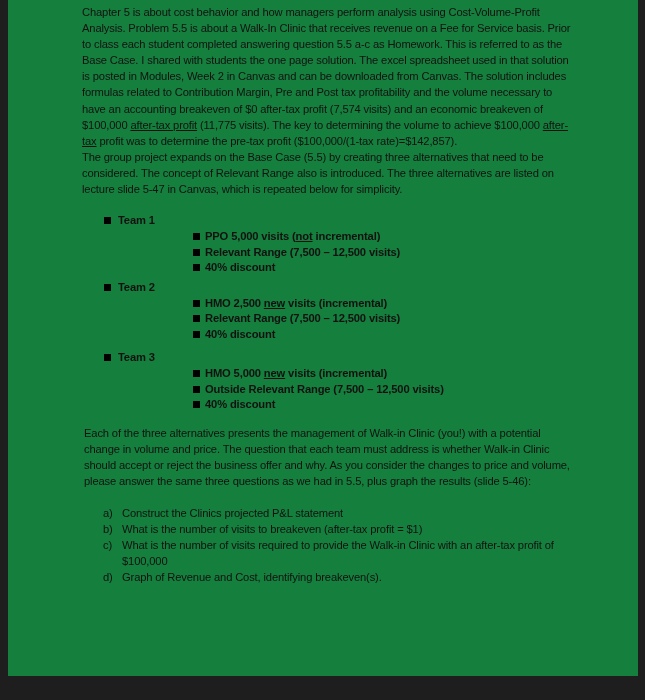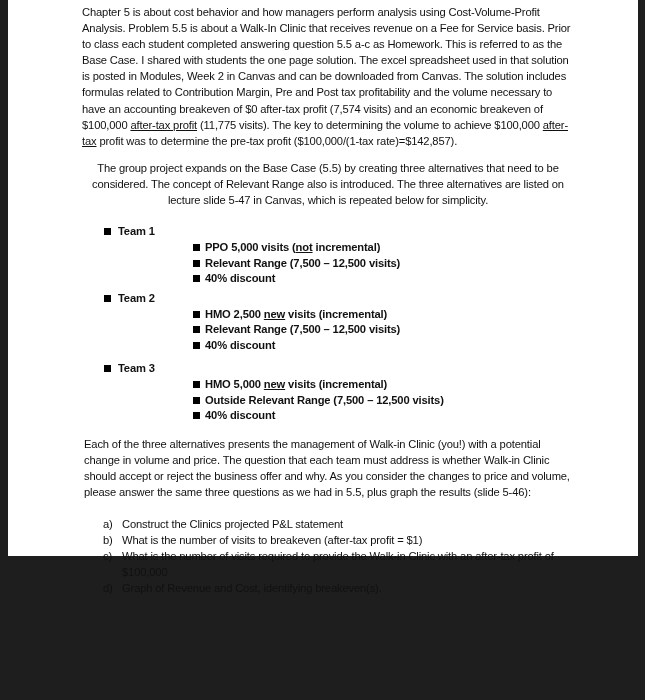--- a/index.html
+++ b/index.html
@@ -12,36 +12,36 @@
       height: 700px;
       position: relative;
       overflow: hidden;
       font-family: "Liberation Sans", sans-serif;
     }
     .page {
       position: absolute;
       left: 8px;
       top: 0;
       width: 630px;
-      height: 556px;
-      background: #ffffff;
+      height: 676px;
+      background: #15803d;
     }
     .content {
       position: absolute;
       left: 74px;
       top: 4px;
       width: 492px;
       color: #111;
       font-size: 11.2px;
       line-height: 16.1px;
       letter-spacing: -0.15px;
     }
     p { margin: 0; }
     .para1 { }
-    .para2 { margin-top: 11px; text-align: center; }
+    .para2 { margin-top: 0; }
     u { text-decoration: underline; }
 
     .teams {
       margin-top: 16px;
       position: relative;
       font-weight: bold;
       font-size: 11.2px;
       line-height: 15.5px;
     }
     .team {

